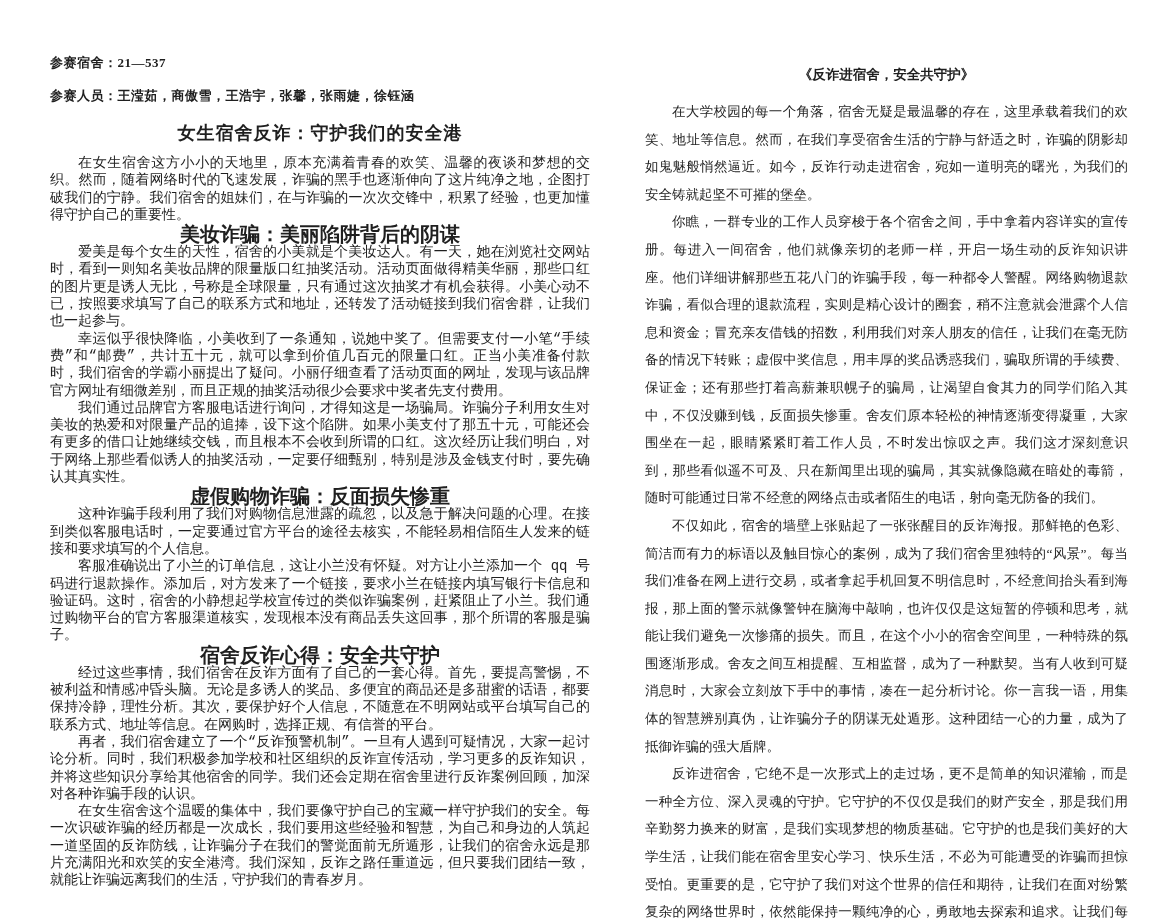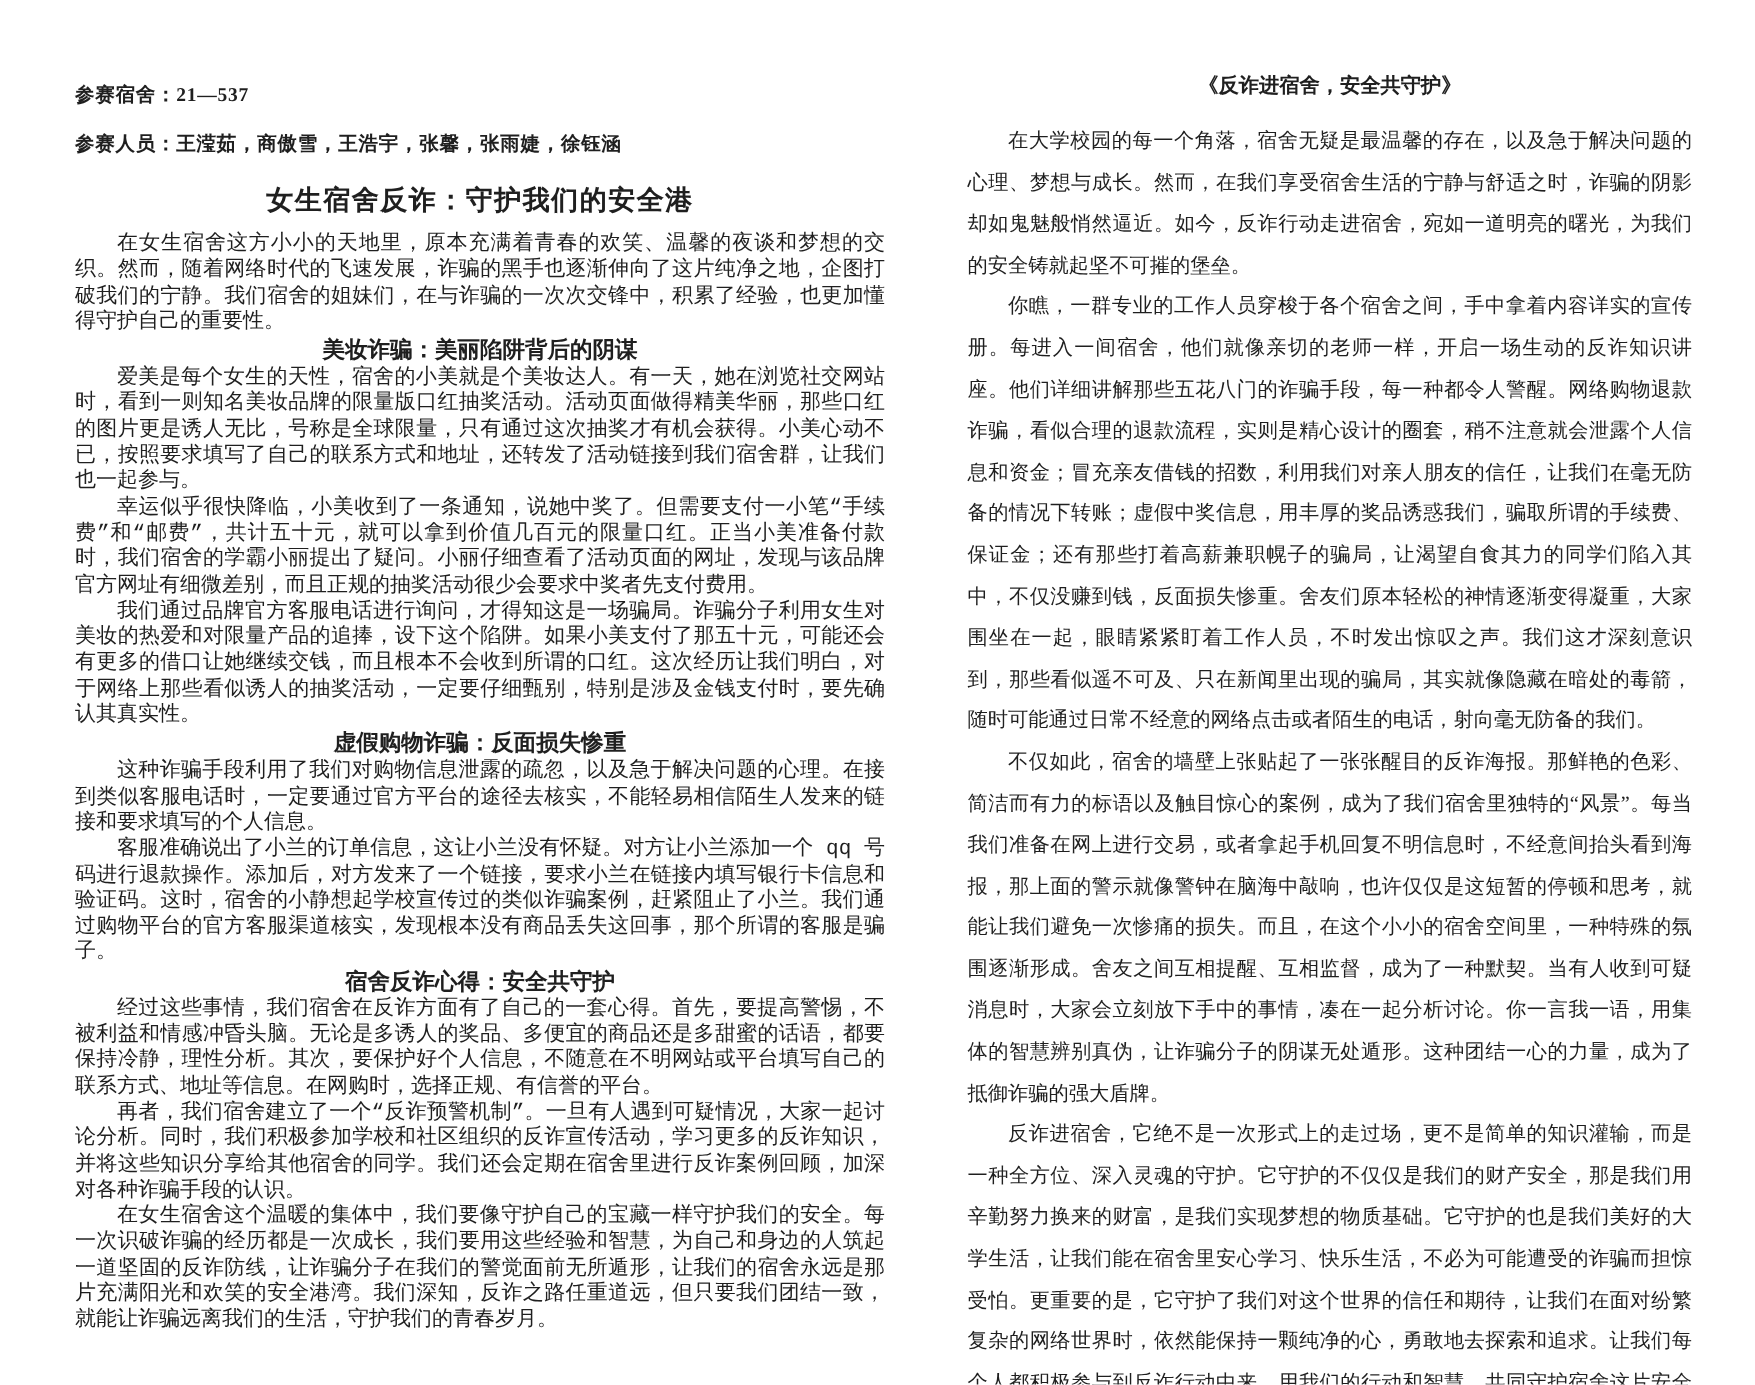--- a/index.html
+++ b/index.html
@@ -42,37 +42,37 @@
   .page-left .p {
     font-size: 14px;
     line-height: 17.3px;
     text-align: justify;
     text-indent: 2em;
     margin: 0;
     font-family: Liberation Mono, monospace;
   }
   .page-left .h {
     font-weight: bold;
-    font-size: 15px;
+    font-size: 20px;
     line-height: 18px;
     text-align: center;
     margin: 1px 0 1px 0;
   }
   
   .page-right {
     position: absolute;
     left: 645px;
     top: 48px;
     width: 483px;
   }
   .doc-title-right {
     font-weight: bold;
     font-size: 13.5px;
     text-align: center;
-    margin: 0 0 14px 0;
+    margin: 18px 0 14px 0;
   }
   .page-right .p {
     font-size: 13.5px;
     line-height: 27.6px;
     text-align: justify;
     text-indent: 2em;
     margin: 0;
   }
 </style>
 </head>
@@ -94,19 +94,19 @@
     <p class="p">这种诈骗手段利用了我们对购物信息泄露的疏忽，以及急于解决问题的心理。在接到类似客服电话时，一定要通过官方平台的途径去核实，不能轻易相信陌生人发来的链接和要求填写的个人信息。</p>
     <p class="p">客服准确说出了小兰的订单信息，这让小兰没有怀疑。对方让小兰添加一个 qq 号码进行退款操作。添加后，对方发来了一个链接，要求小兰在链接内填写银行卡信息和验证码。这时，宿舍的小静想起学校宣传过的类似诈骗案例，赶紧阻止了小兰。我们通过购物平台的官方客服渠道核实，发现根本没有商品丢失这回事，那个所谓的客服是骗子。</p>
     <h2 class="h">宿舍反诈心得：安全共守护</h2>
     <p class="p">经过这些事情，我们宿舍在反诈方面有了自己的一套心得。首先，要提高警惕，不被利益和情感冲昏头脑。无论是多诱人的奖品、多便宜的商品还是多甜蜜的话语，都要保持冷静，理性分析。其次，要保护好个人信息，不随意在不明网站或平台填写自己的联系方式、地址等信息。在网购时，选择正规、有信誉的平台。</p>
     <p class="p">再者，我们宿舍建立了一个“反诈预警机制”。一旦有人遇到可疑情况，大家一起讨论分析。同时，我们积极参加学校和社区组织的反诈宣传活动，学习更多的反诈知识，并将这些知识分享给其他宿舍的同学。我们还会定期在宿舍里进行反诈案例回顾，加深对各种诈骗手段的认识。</p>
     <p class="p">在女生宿舍这个温暖的集体中，我们要像守护自己的宝藏一样守护我们的安全。每一次识破诈骗的经历都是一次成长，我们要用这些经验和智慧，为自己和身边的人筑起一道坚固的反诈防线，让诈骗分子在我们的警觉面前无所遁形，让我们的宿舍永远是那片充满阳光和欢笑的安全港湾。我们深知，反诈之路任重道远，但只要我们团结一致，就能让诈骗远离我们的生活，守护我们的青春岁月。</p>
   </div>
 
   <div class="page-right">
     <h1 class="doc-title-right">《反诈进宿舍，安全共守护》</h1>
-    <p class="p">在大学校园的每一个角落，宿舍无疑是最温馨的存在，以及急于解决问题的心理、梦想与成长。然而，在我们享受宿舍生活的宁静与舒适之时，诈骗的阴影却如鬼魅般悄然逼近。如今，反诈行动走进宿舍，宛如一道明亮的曙光，为我们的安全铸就起坚不可摧的堡垒。</p>
+    <p class="p">在大学校园的每一个角落，宿舍无疑是最温馨的存在，这里承载着我们的欢笑、地址等信息。然而，在我们享受宿舍生活的宁静与舒适之时，诈骗的阴影却如鬼魅般悄然逼近。如今，反诈行动走进宿舍，宛如一道明亮的曙光，为我们的安全铸就起坚不可摧的堡垒。</p>
     <p class="p">你瞧，一群专业的工作人员穿梭于各个宿舍之间，手中拿着内容详实的宣传册。每进入一间宿舍，他们就像亲切的老师一样，开启一场生动的反诈知识讲座。他们详细讲解那些五花八门的诈骗手段，每一种都令人警醒。网络购物退款诈骗，看似合理的退款流程，实则是精心设计的圈套，稍不注意就会泄露个人信息和资金；冒充亲友借钱的招数，利用我们对亲人朋友的信任，让我们在毫无防备的情况下转账；虚假中奖信息，用丰厚的奖品诱惑我们，骗取所谓的手续费、保证金；还有那些打着高薪兼职幌子的骗局，让渴望自食其力的同学们陷入其中，不仅没赚到钱，反面损失惨重。舍友们原本轻松的神情逐渐变得凝重，大家围坐在一起，眼睛紧紧盯着工作人员，不时发出惊叹之声。我们这才深刻意识到，那些看似遥不可及、只在新闻里出现的骗局，其实就像隐藏在暗处的毒箭，随时可能通过日常不经意的网络点击或者陌生的电话，射向毫无防备的我们。</p>
     <p class="p">不仅如此，宿舍的墙壁上张贴起了一张张醒目的反诈海报。那鲜艳的色彩、简洁而有力的标语以及触目惊心的案例，成为了我们宿舍里独特的“风景”。每当我们准备在网上进行交易，或者拿起手机回复不明信息时，不经意间抬头看到海报，那上面的警示就像警钟在脑海中敲响，也许仅仅是这短暂的停顿和思考，就能让我们避免一次惨痛的损失。而且，在这个小小的宿舍空间里，一种特殊的氛围逐渐形成。舍友之间互相提醒、互相监督，成为了一种默契。当有人收到可疑消息时，大家会立刻放下手中的事情，凑在一起分析讨论。你一言我一语，用集体的智慧辨别真伪，让诈骗分子的阴谋无处遁形。这种团结一心的力量，成为了抵御诈骗的强大盾牌。</p>
     <p class="p">反诈进宿舍，它绝不是一次形式上的走过场，更不是简单的知识灌输，而是一种全方位、深入灵魂的守护。它守护的不仅仅是我们的财产安全，那是我们用辛勤努力换来的财富，是我们实现梦想的物质基础。它守护的也是我们美好的大学生活，让我们能在宿舍里安心学习、快乐生活，不必为可能遭受的诈骗而担惊受怕。更重要的是，它守护了我们对这个世界的信任和期待，让我们在面对纷繁复杂的网络世界时，依然能保持一颗纯净的心，勇敢地去探索和追求。让我们每个人都积极参与到反诈行动中来，用我们的行动和智慧，共同守护宿舍这片安全的小天地，让诈骗永远无法在这里生根发芽。</p>
   </div>
 
 </div>
 
 </body></html>

